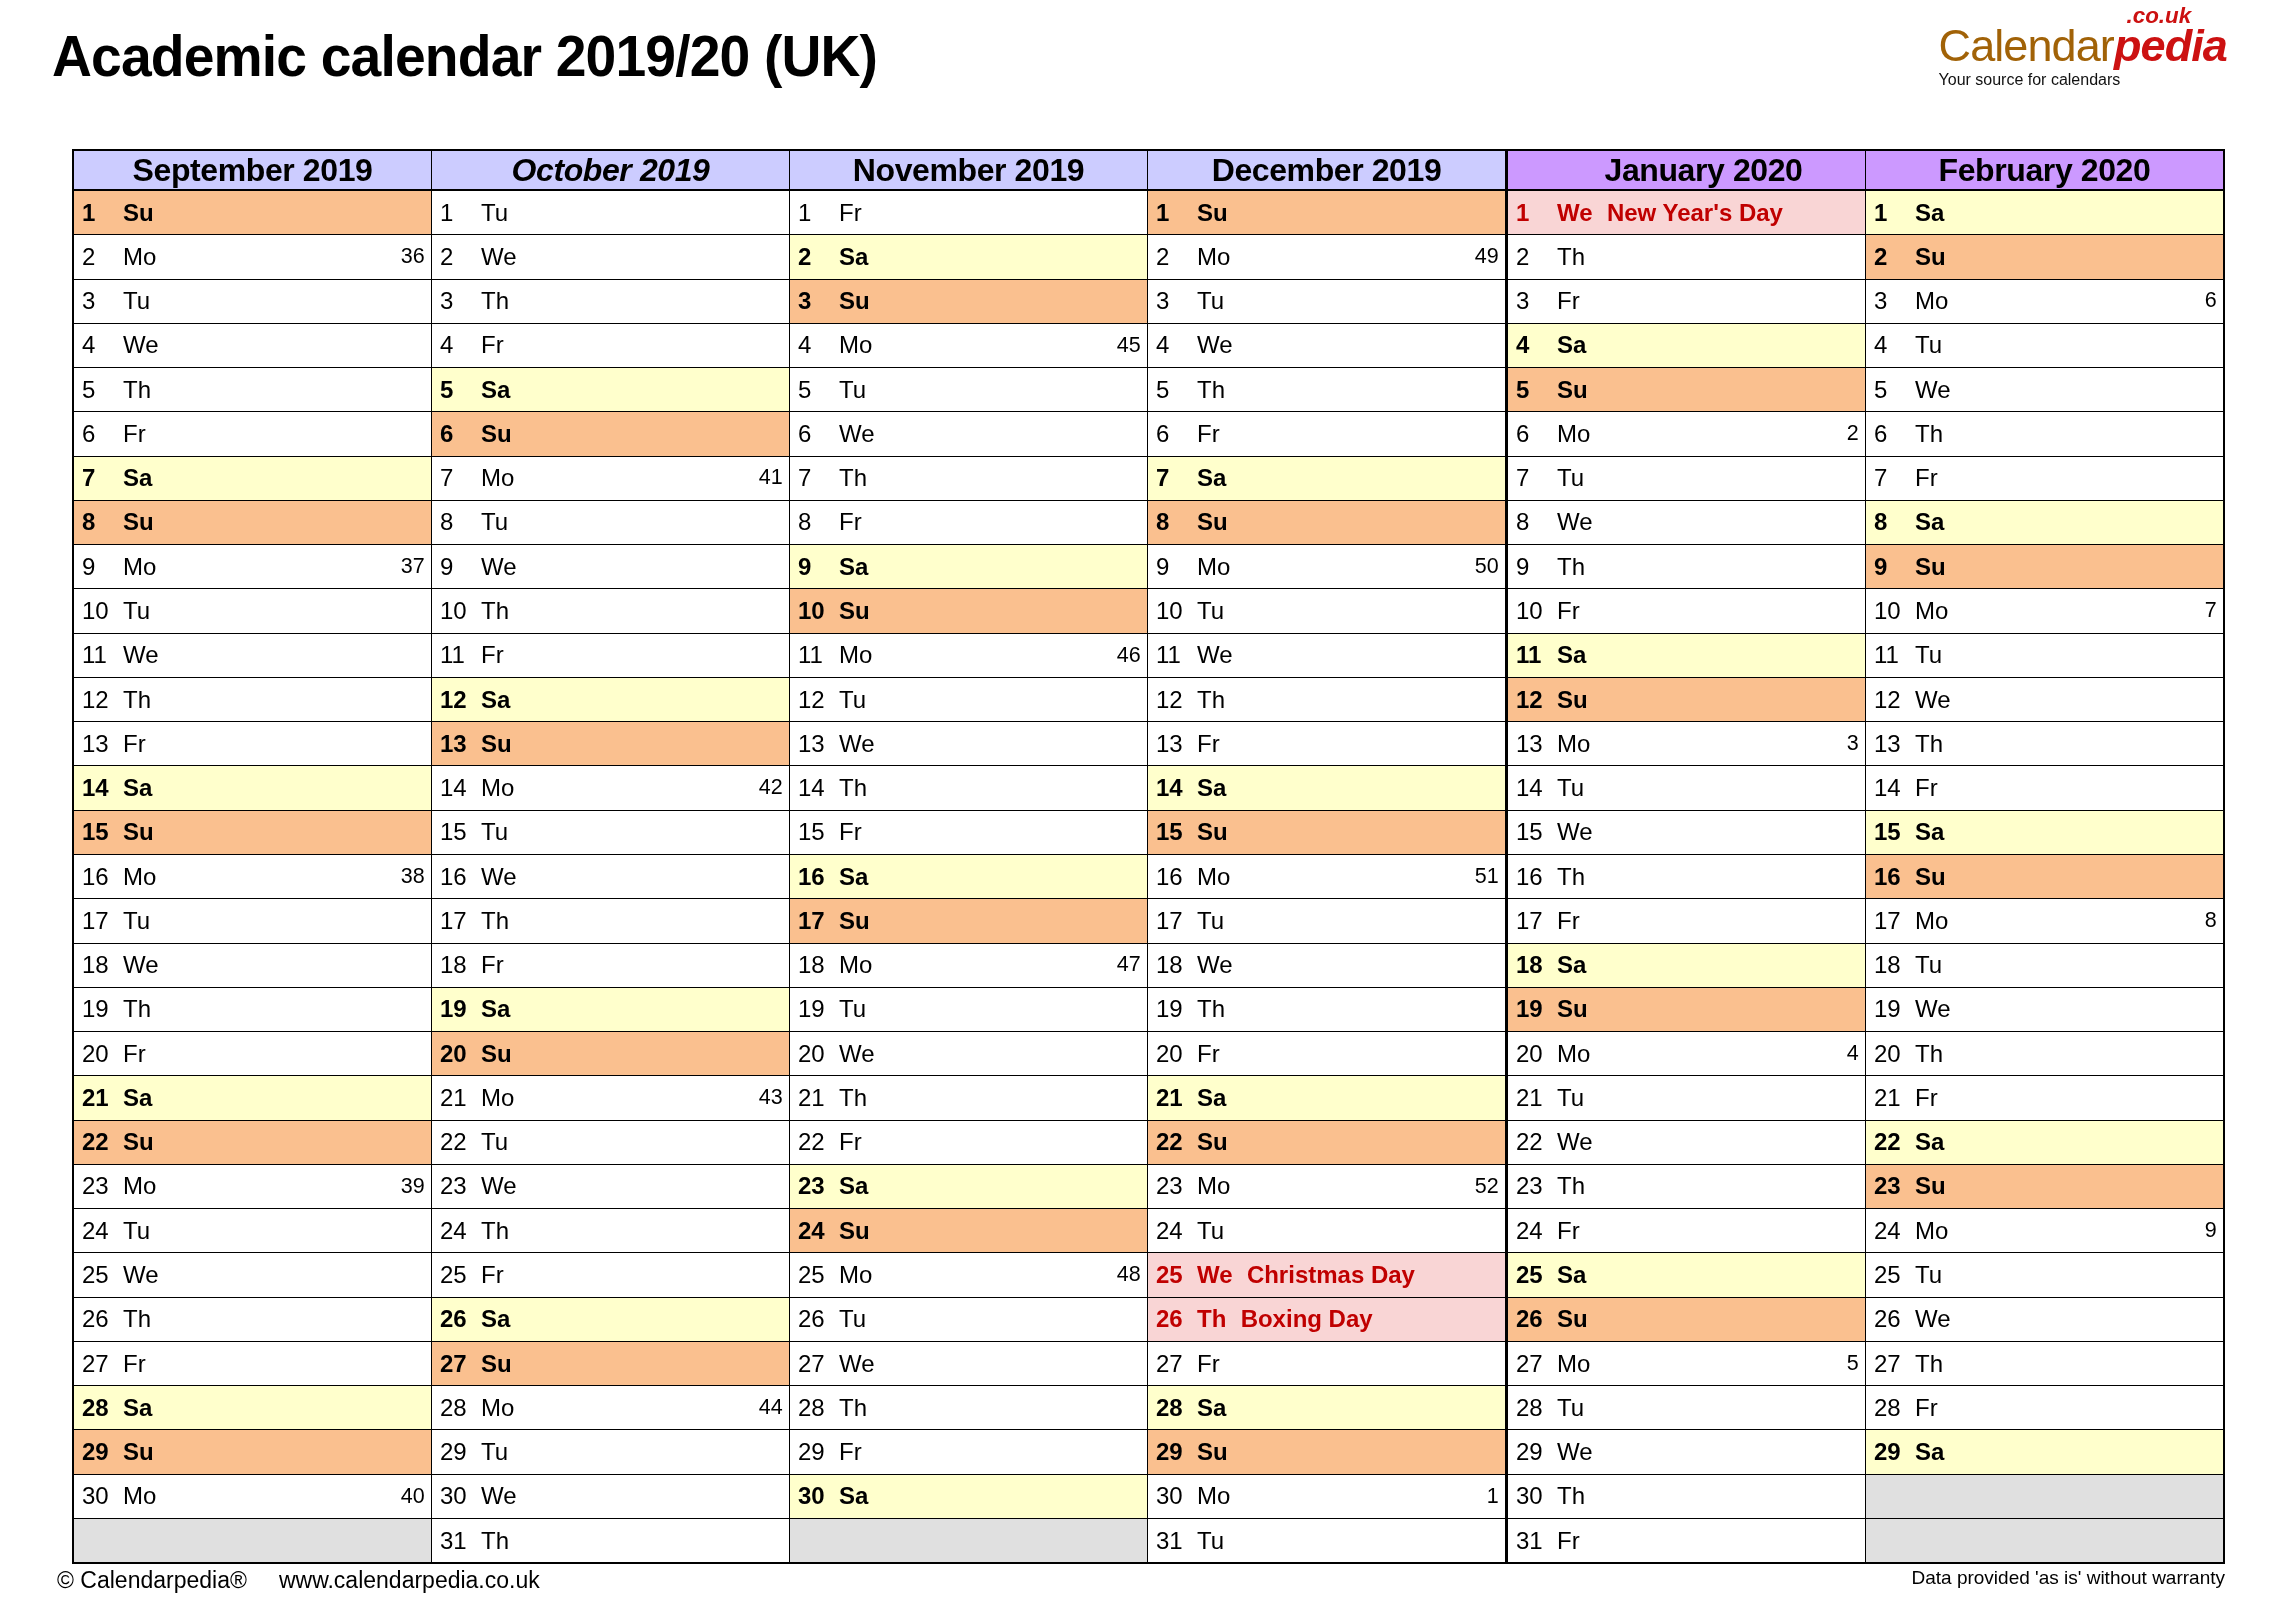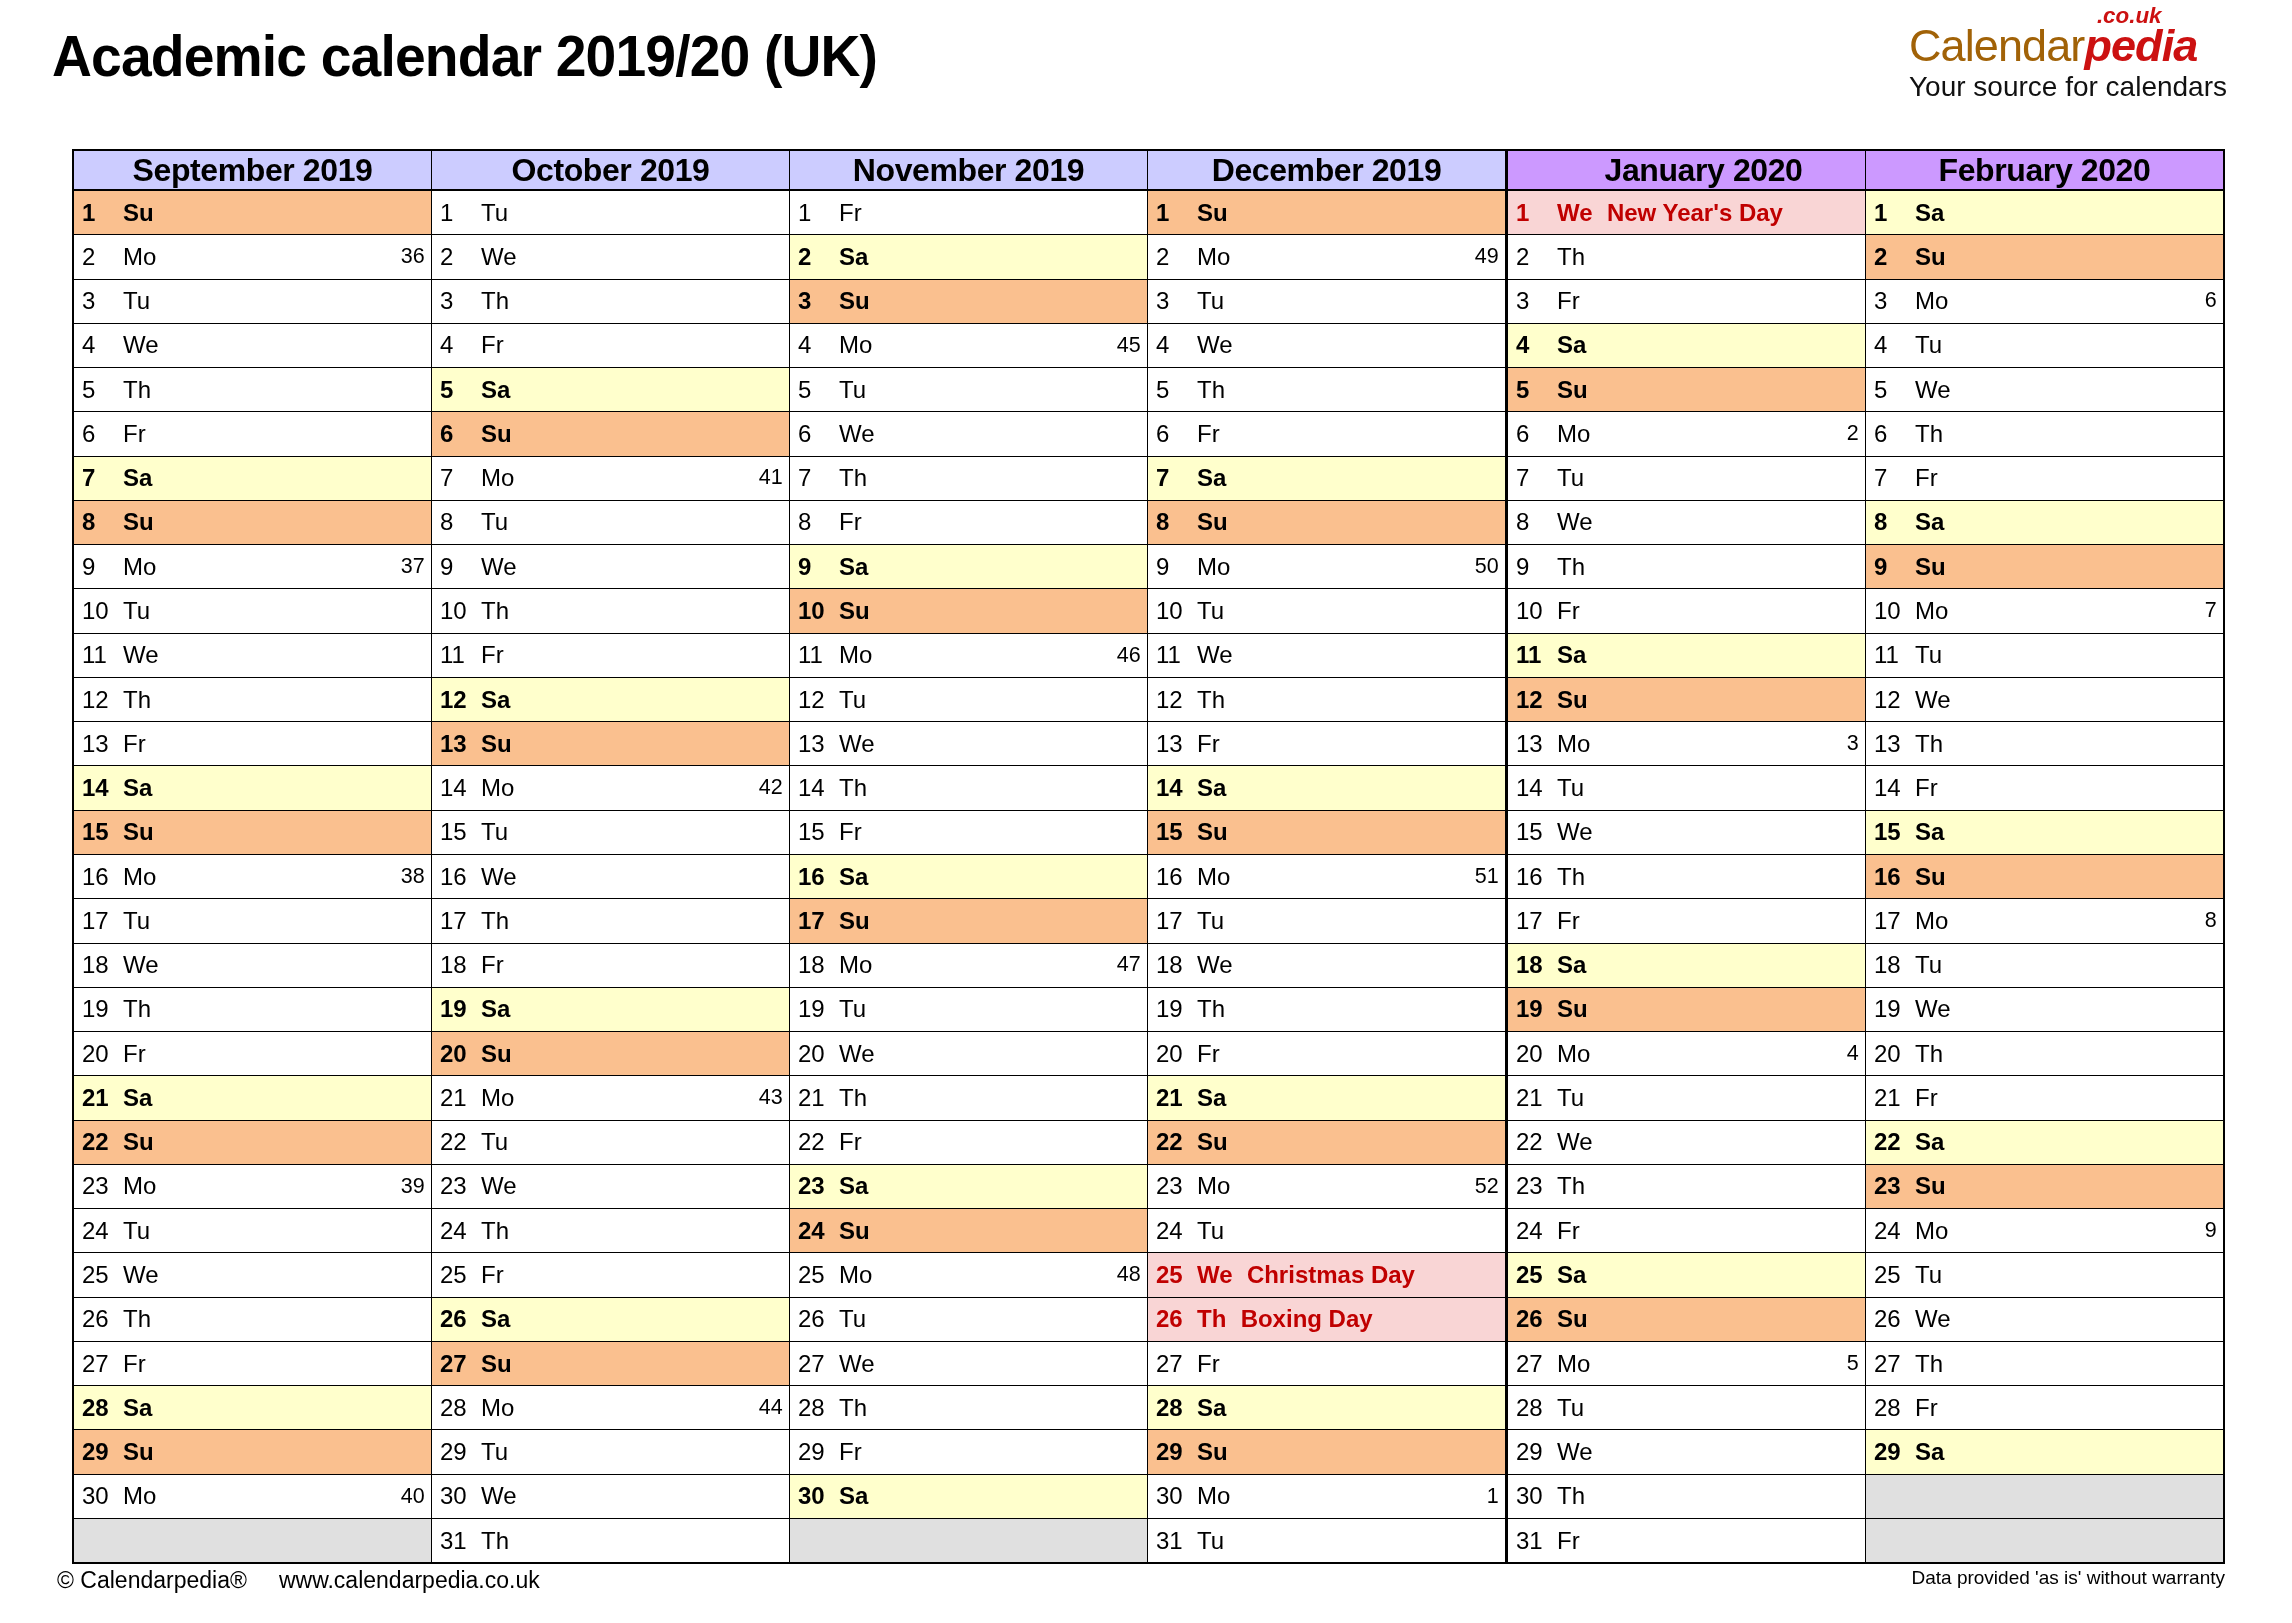--- a/index.html
+++ b/index.html
@@ -13,21 +13,21 @@
     font-size:57px; font-weight:bold; letter-spacing:-0.9px;
     transform:scaleX(0.97); transform-origin:left center;
     white-space:nowrap;
   }
   .logo { position:absolute; right:66px; top:21.5px; text-align:left; }
   .logo-row { font-size:45px; line-height:1.05; white-space:nowrap; }
   .logo-black { color:#a16207; letter-spacing:-0.9px; }
   .logo-redwrap { position:relative; display:inline-block; }
   .logo-tld { position:absolute; top:-18px; left:12.5px; font-size:22.4px; font-weight:bold; font-style:italic; color:var(--logo-red); }
   .logo-red { color:var(--logo-red); font-weight:bold; font-style:italic; letter-spacing:-0.9px; }
-  .logo-tagline { font-size:28px; color:#111; margin-top:2.7px; }
+  .logo-tagline { font-size:16px; color:#111; margin-top:2.7px; }
 
   
   .calendar {
     position:absolute; left:72px; top:149px; width:2153px; height:1415px;
     display:flex; border:2.7px solid var(--border); background:#fff;
   }
   .month { flex:1 1 0; display:flex; flex-direction:column; border-right:1.8px solid var(--border); min-width:0; }
   .month:last-child { border-right:none; }
   .month.year-end { border-right-width:3.6px; }
   .month-header {
@@ -197,21 +197,21 @@
           </div>
           <div class="day-row">
             <span class="dnum">30</span>
             <span class="dwd">Mo</span>
             <span class="dwk">40</span>
           </div>
           <div class="day-row empty"></div>
         </div>
   </div>
       <div class="month">
-    <div class="month-header" style="background: rgb(204, 204, 255);">October 2019</div>
+    <div class="month-header" style="background: rgb(204, 204, 255); font-style: italic;">October 2019</div>
     <div class="month-body">
           <div class="day-row">
             <span class="dnum">1</span>
             <span class="dwd">Tu</span>
           </div>
           <div class="day-row">
             <span class="dnum">2</span>
             <span class="dwd">We</span>
           </div>
           <div class="day-row">

